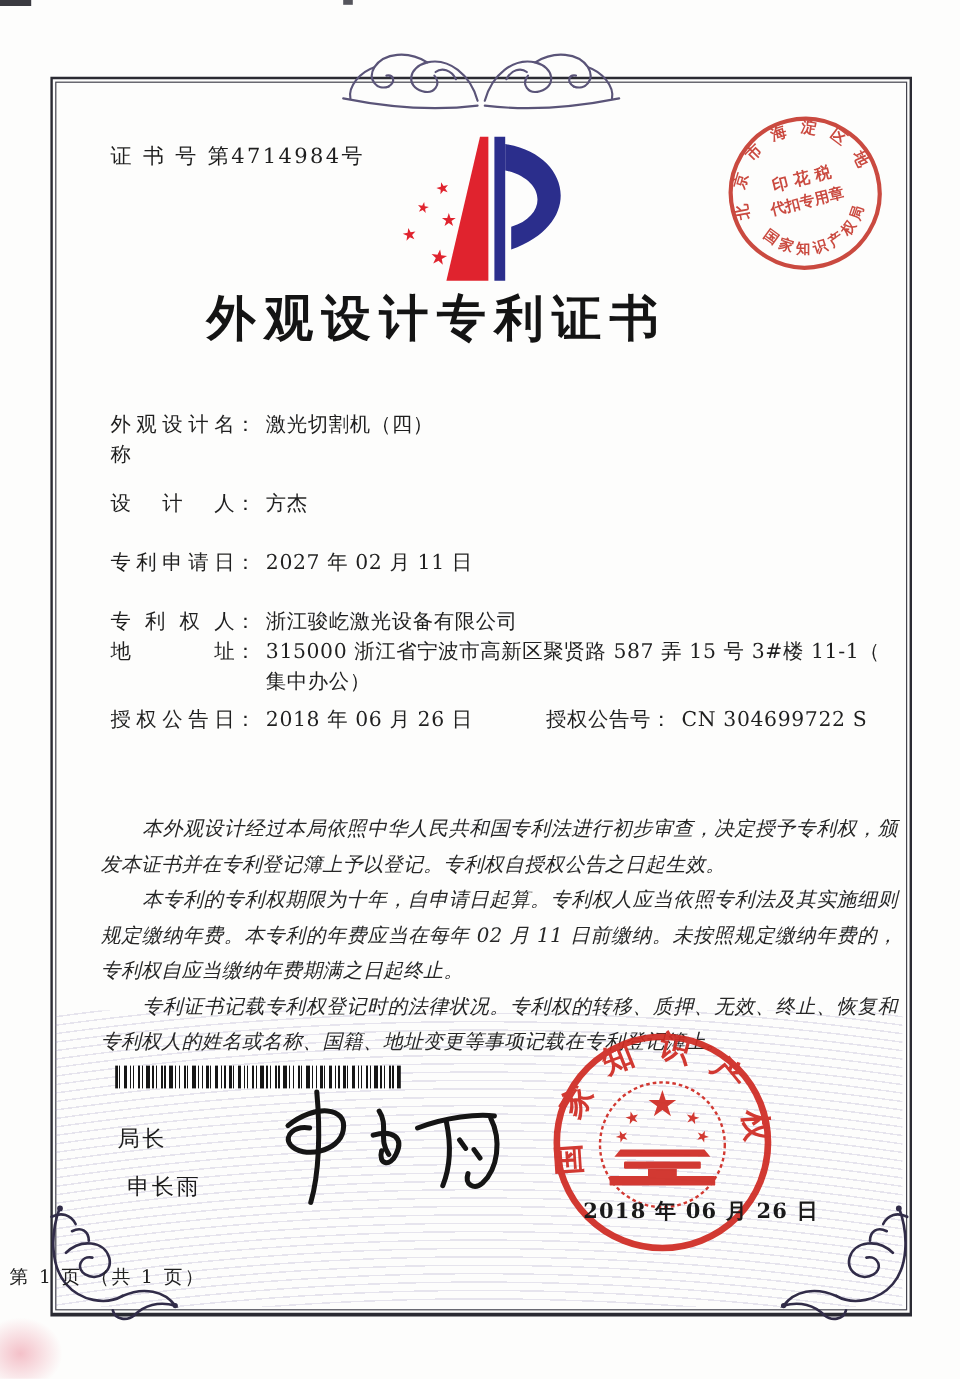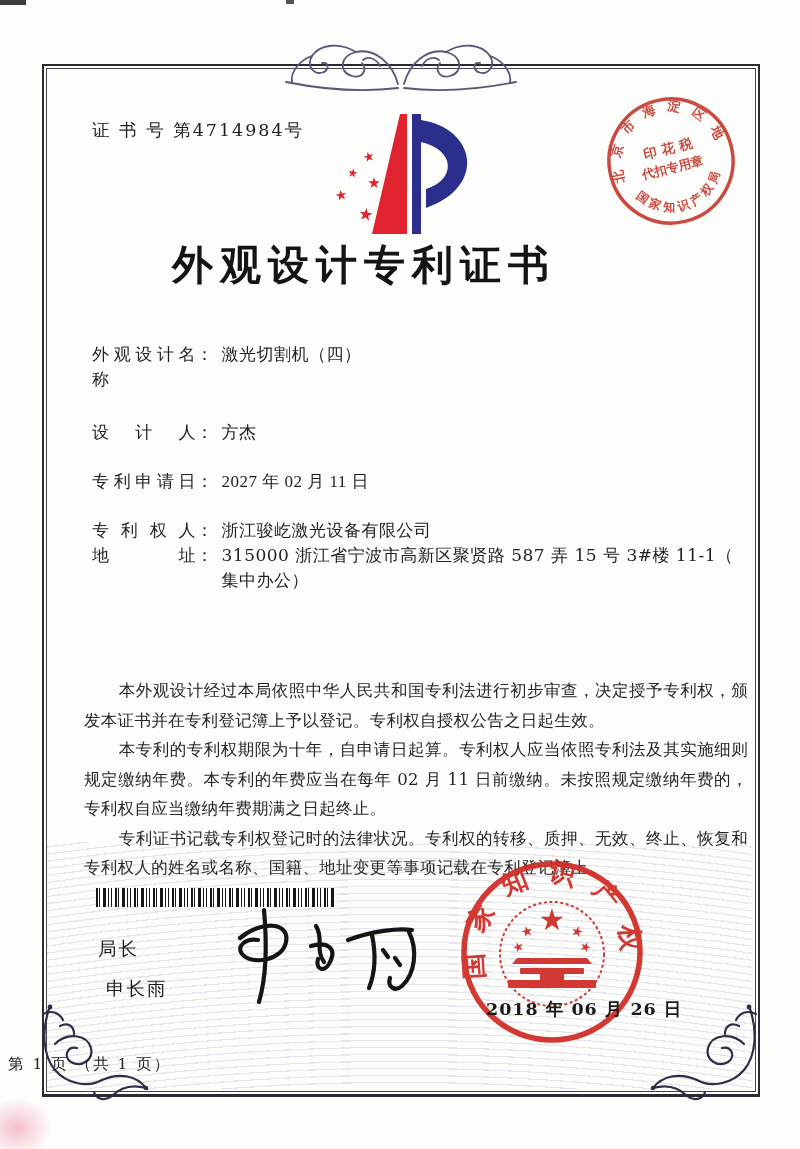--- a/index.html
+++ b/index.html
@@ -37,30 +37,30 @@
   .title{
     position:absolute;left:0;top:238px;width:728px;text-align:center;
     font-size:41px;font-weight:700;letter-spacing:7px;color:#141414;
   }
   
   .fields{position:absolute;left:92px;top:342px;width:648px;font-size:17px;color:#1f1f1f;}
   .frow{line-height:25px;letter-spacing:.5px;}
   .lbl{display:inline-block;width:104px;text-align:justify;text-align-last:justify;vertical-align:top;}
   .coln{display:inline-block;margin-right:8px;vertical-align:top;}
   .fval{display:inline-block;vertical-align:top;white-space:pre-line;max-width:520px;}
-  .mb28{margin-bottom:28px;}.mb24{margin-bottom:24px;font-family:Liberation Serif, serif;}.mb23{}.mb7{margin-bottom:7px;}
+  .mb28{margin-bottom:16px;}.mb24{margin-bottom:24px;}.mb23{}.mb7{margin-bottom:7px;}
   .grant-no-field{position:absolute;left:363px;top:0;white-space:nowrap;}
   .grantrow{position:relative;}
   
   .bodytext{
     position:absolute;left:84px;top:676px;width:664px;
     font-size:16.5px;line-height:29.5px;text-align:justify;color:#262626;
     letter-spacing:.3px;
   }
-  .bodytext p{margin:0;text-indent:2.1em;}
+  .bodytext p{margin:0;text-indent:2.1em;font-style:italic;}
   
   .barcode{
     position:absolute;left:96px;top:888px;width:238px;height:19px;
     background:repeating-linear-gradient(90deg,
       #161616 0 2px,#fff 2px 3px,#161616 3px 4px,#fff 4px 7px,
       #161616 7px 10px,#fff 10px 12px,#161616 12px 13px,#fff 13px 15px,
       #161616 15px 16px,#fff 16px 19px);
   }
   .sig-title{position:absolute;left:98px;top:936px;font-size:18.5px;letter-spacing:2px;color:#1c1c1c;}
   .sig-name{position:absolute;left:106px;top:976px;font-size:18.5px;letter-spacing:2px;color:#1c1c1c;}
@@ -158,20 +158,28 @@
   </div>
   <div class="frow mb24">
     <span class="lbl">专利申请日</span><span class="coln">：</span><span class="fval">2027 年 02 月 11 日</span>
   </div>
   <div class="frow mb23">
     <span class="lbl">专利权人</span><span class="coln">：</span><span class="fval">浙江骏屹激光设备有限公司</span>
   </div>
   <div class="frow mb7">
     <span class="lbl">地址</span><span class="coln">：</span><span class="fval">315000 浙江省宁波市高新区聚贤路 587 弄 15 号 3#楼 11-1（
 集中办公）</span>
+  </div>
+  <div class="frow grantrow">
+    <span>
+      <span class="lbl">授权公告日</span><span class="coln">：</span><span class="fval">2018 年 06 月 26 日</span>
+    </span>
+    <span class="grant-no-field">
+      <span>授权公告号</span><span class="coln">：</span><span>CN 304699722 S</span>
+    </span>
   </div>
 </div>
 
 <div class="bodytext">
   <p>本外观设计经过本局依照中华人民共和国专利法进行初步审查，决定授予专利权，颁发本证书并在专利登记簿上予以登记。专利权自授权公告之日起生效。</p>
   <p>本专利的专利权期限为十年，自申请日起算。专利权人应当依照专利法及其实施细则规定缴纳年费。本专利的年费应当在每年 02 月 11 日前缴纳。未按照规定缴纳年费的，专利权自应当缴纳年费期满之日起终止。</p>
   <p>专利证书记载专利权登记时的法律状况。专利权的转移、质押、无效、终止、恢复和专利权人的姓名或名称、国籍、地址变更等事项记载在专利登记簿上。</p>
 </div>
 
 <div class="barcode"></div>

